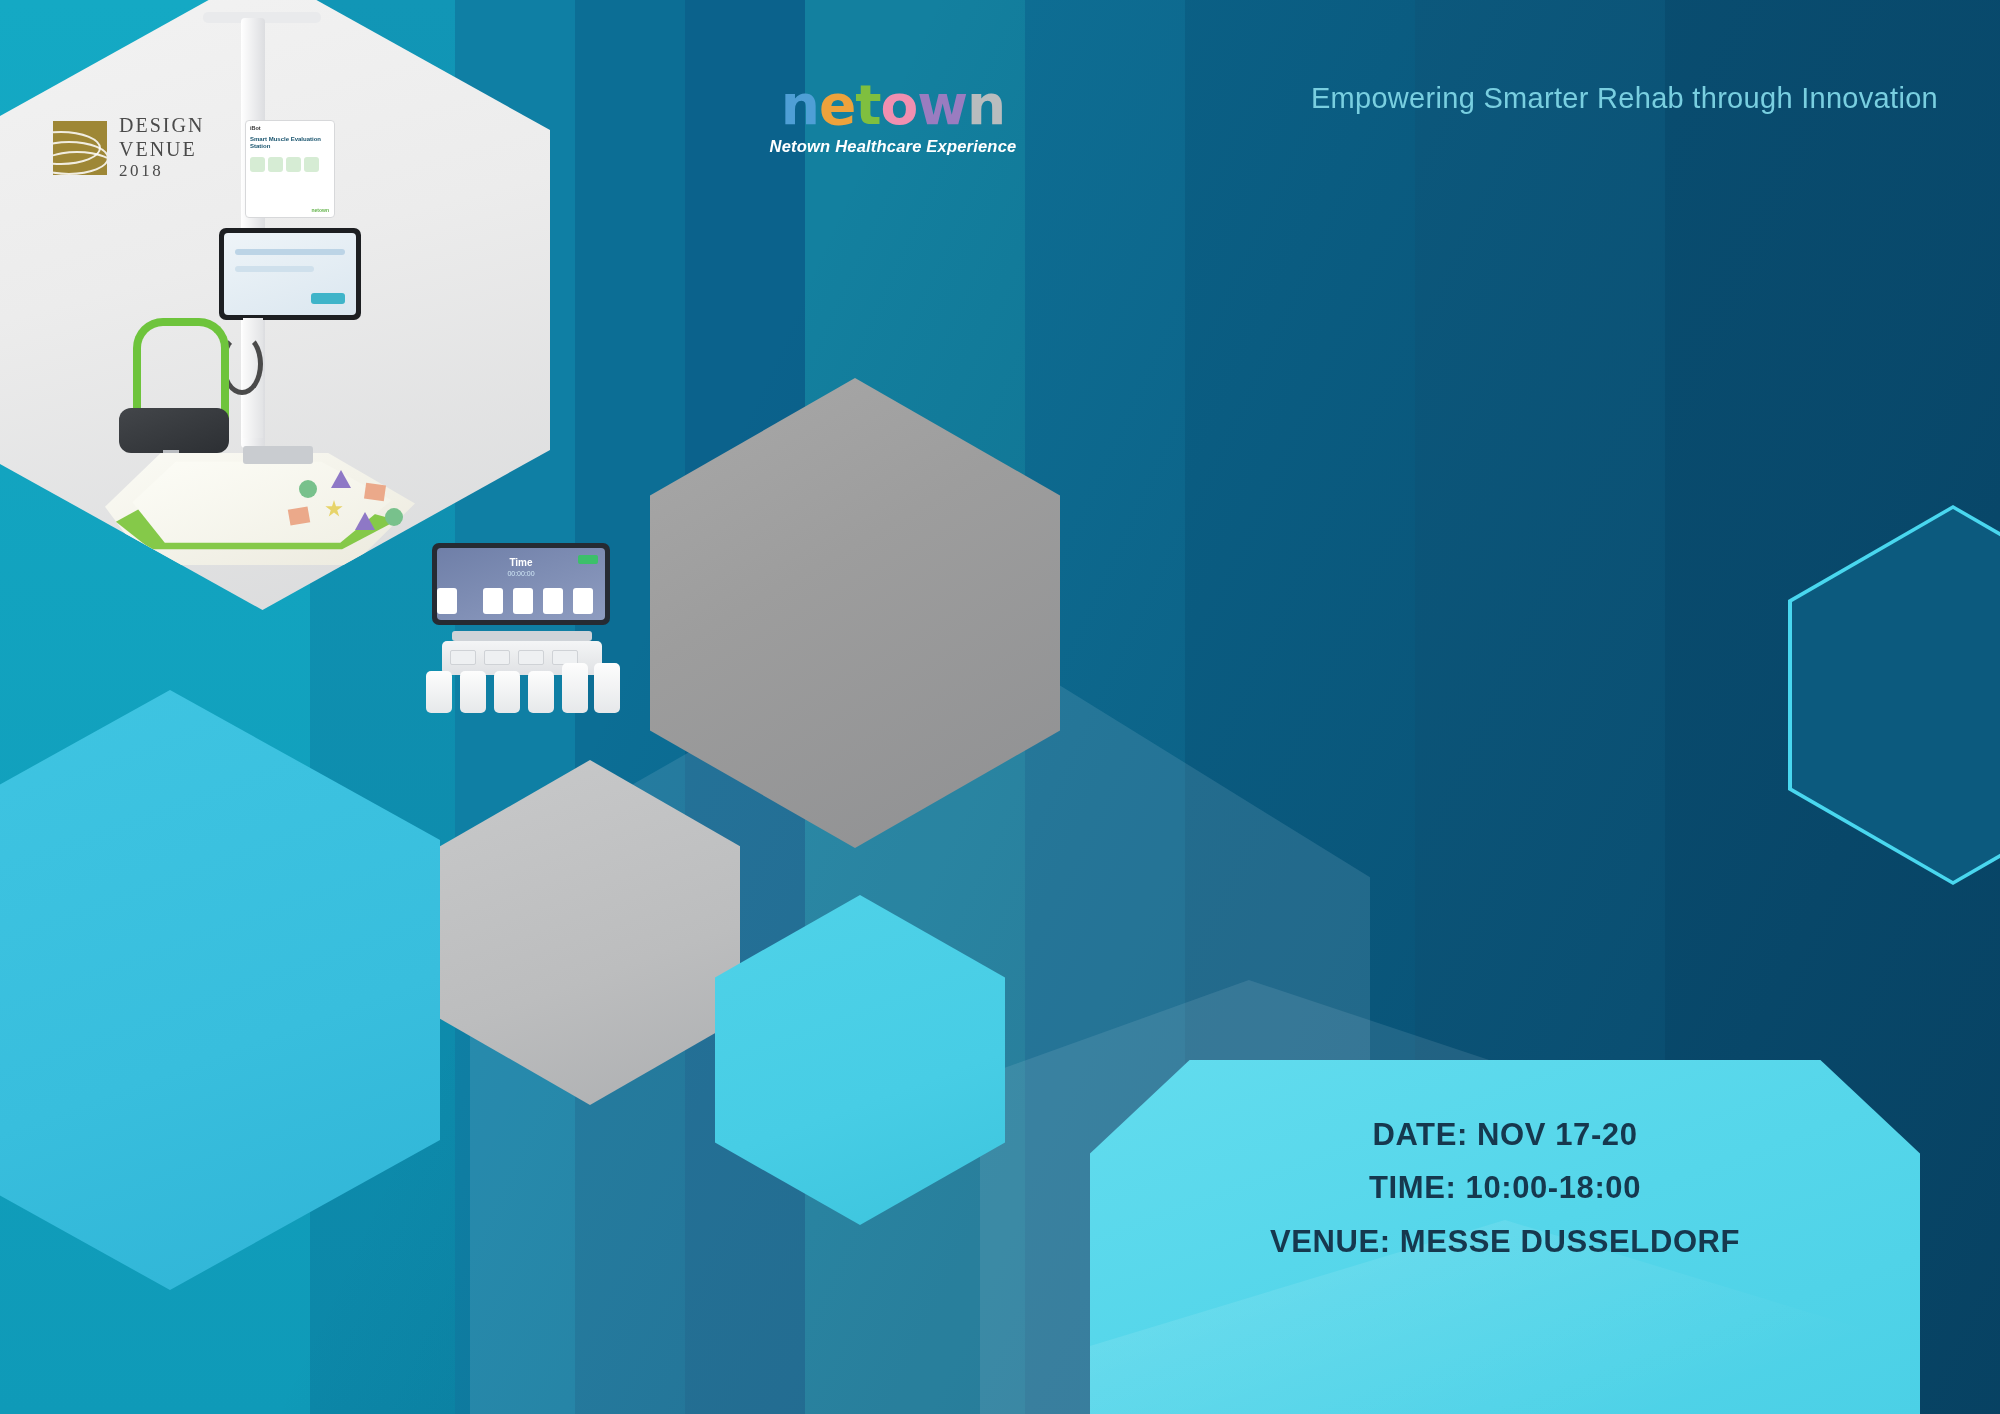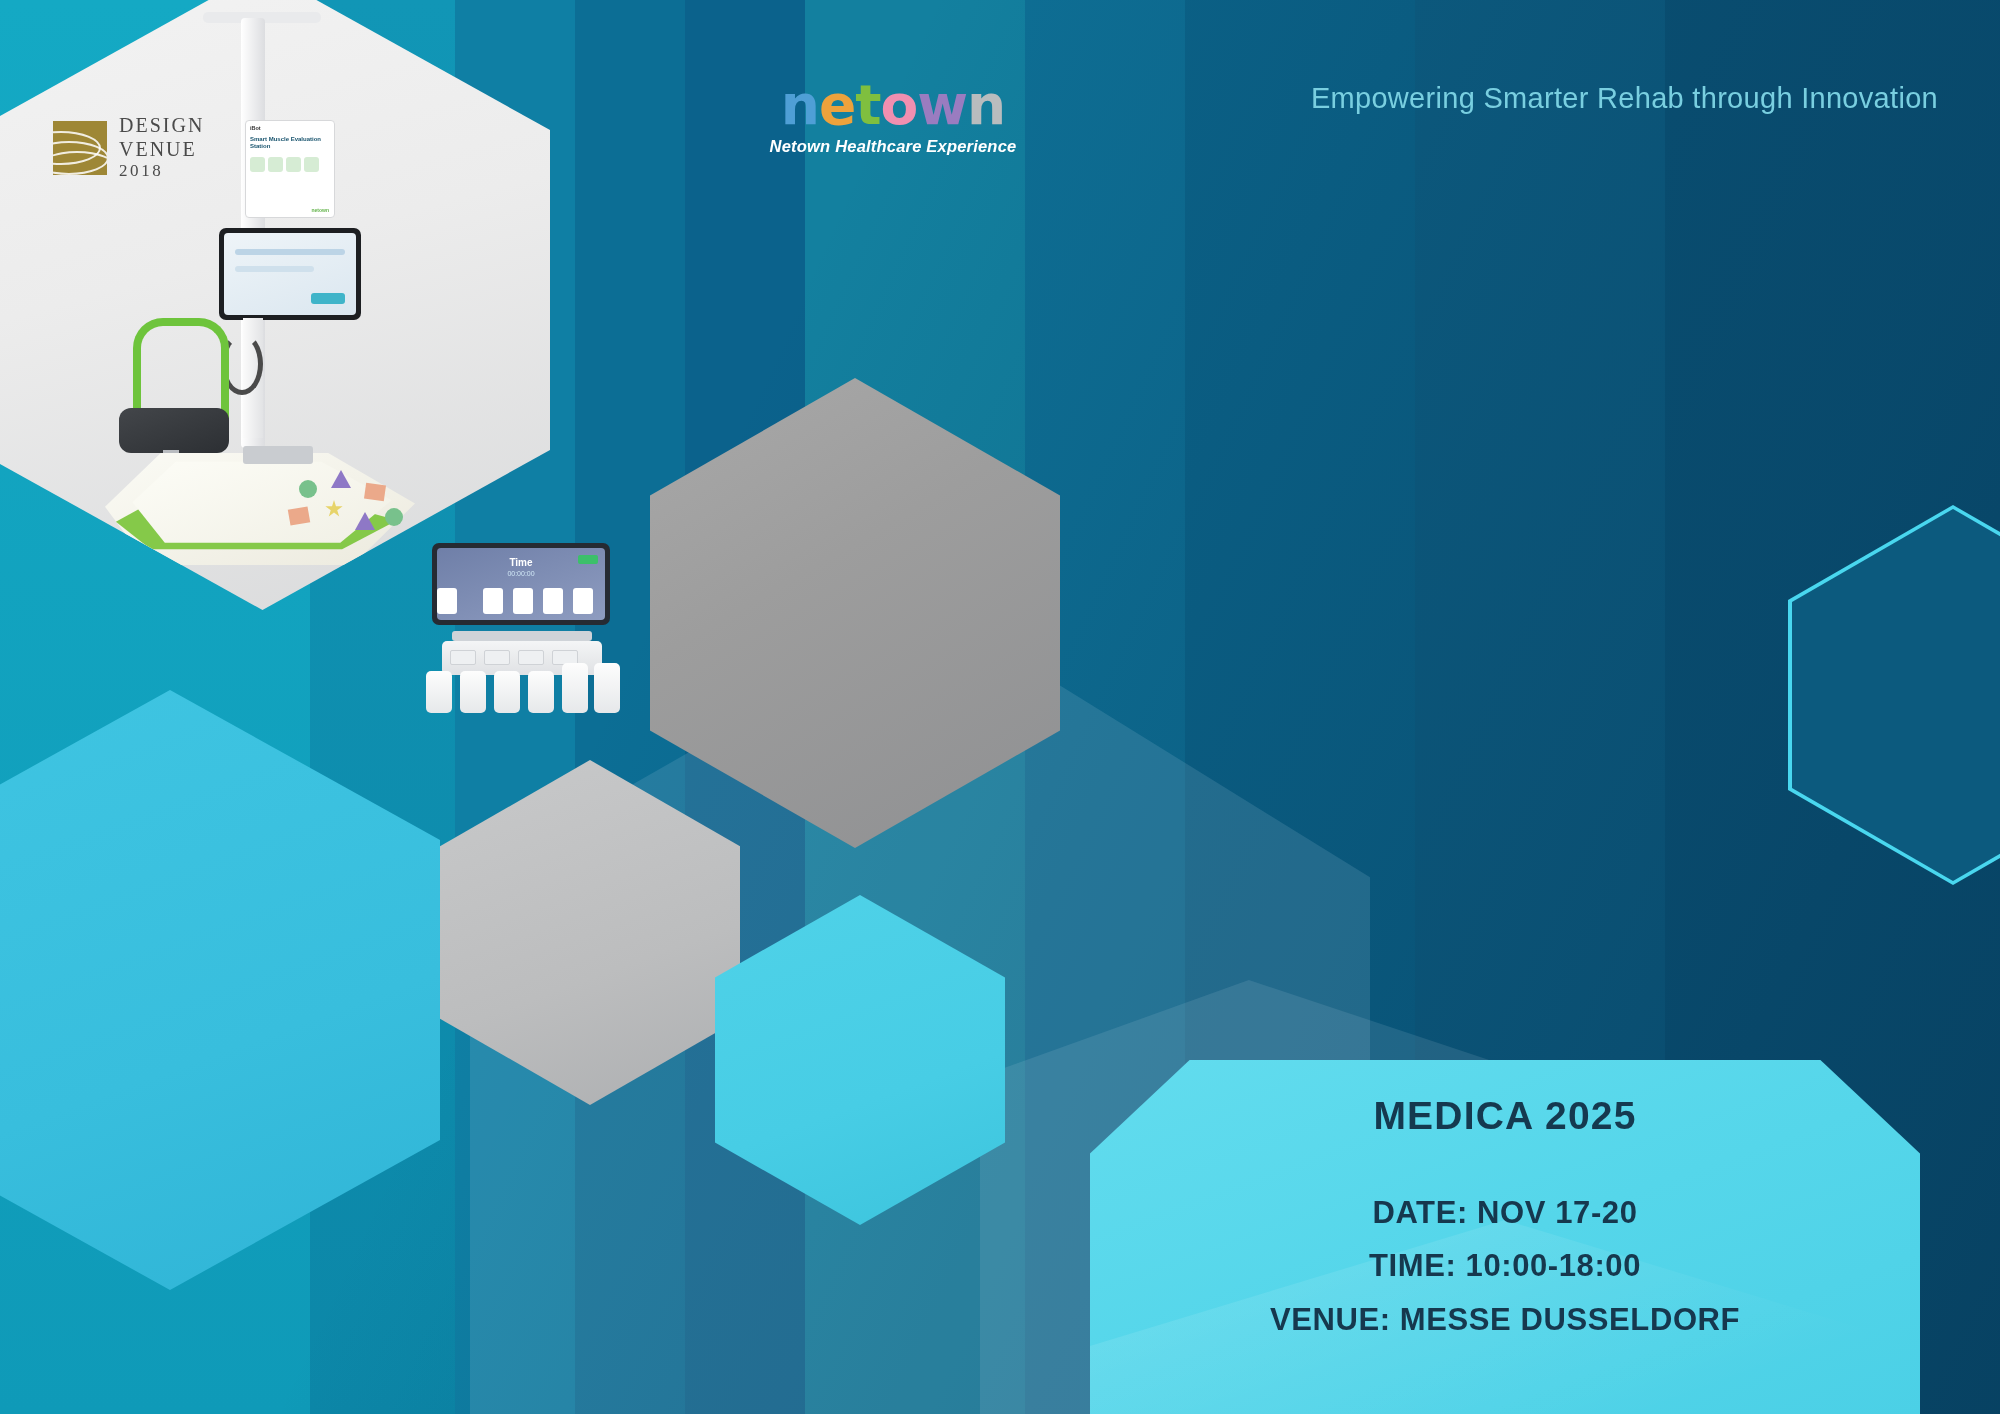--- a/index.html
+++ b/index.html
@@ -470,21 +470,20 @@
       <span class="lg-n1">n</span><span class="lg-e">e</span><span class="lg-t">t</span><span class="lg-o">o</span><span class="lg-w">w</span><span class="lg-n2">n</span>
     </div>
     <div id="logo-tag">Netown Healthcare Experience</div>
   </div>
 
   <div id="tagline">Empowering Smarter Rehab through Innovation</div>
 
 
   <div id="info-panel">
     <div class="sheen"></div>
-    <div id="info-title">MEDICA 2025</div>
     <div id="info-lines">
       <div>DATE: NOV 17-20</div>
       <div>TIME: 10:00-18:00</div>
       <div>VENUE: MESSE DUSSELDORF</div>
     </div>
   </div>
 
 </div>
 
 </body></html>

